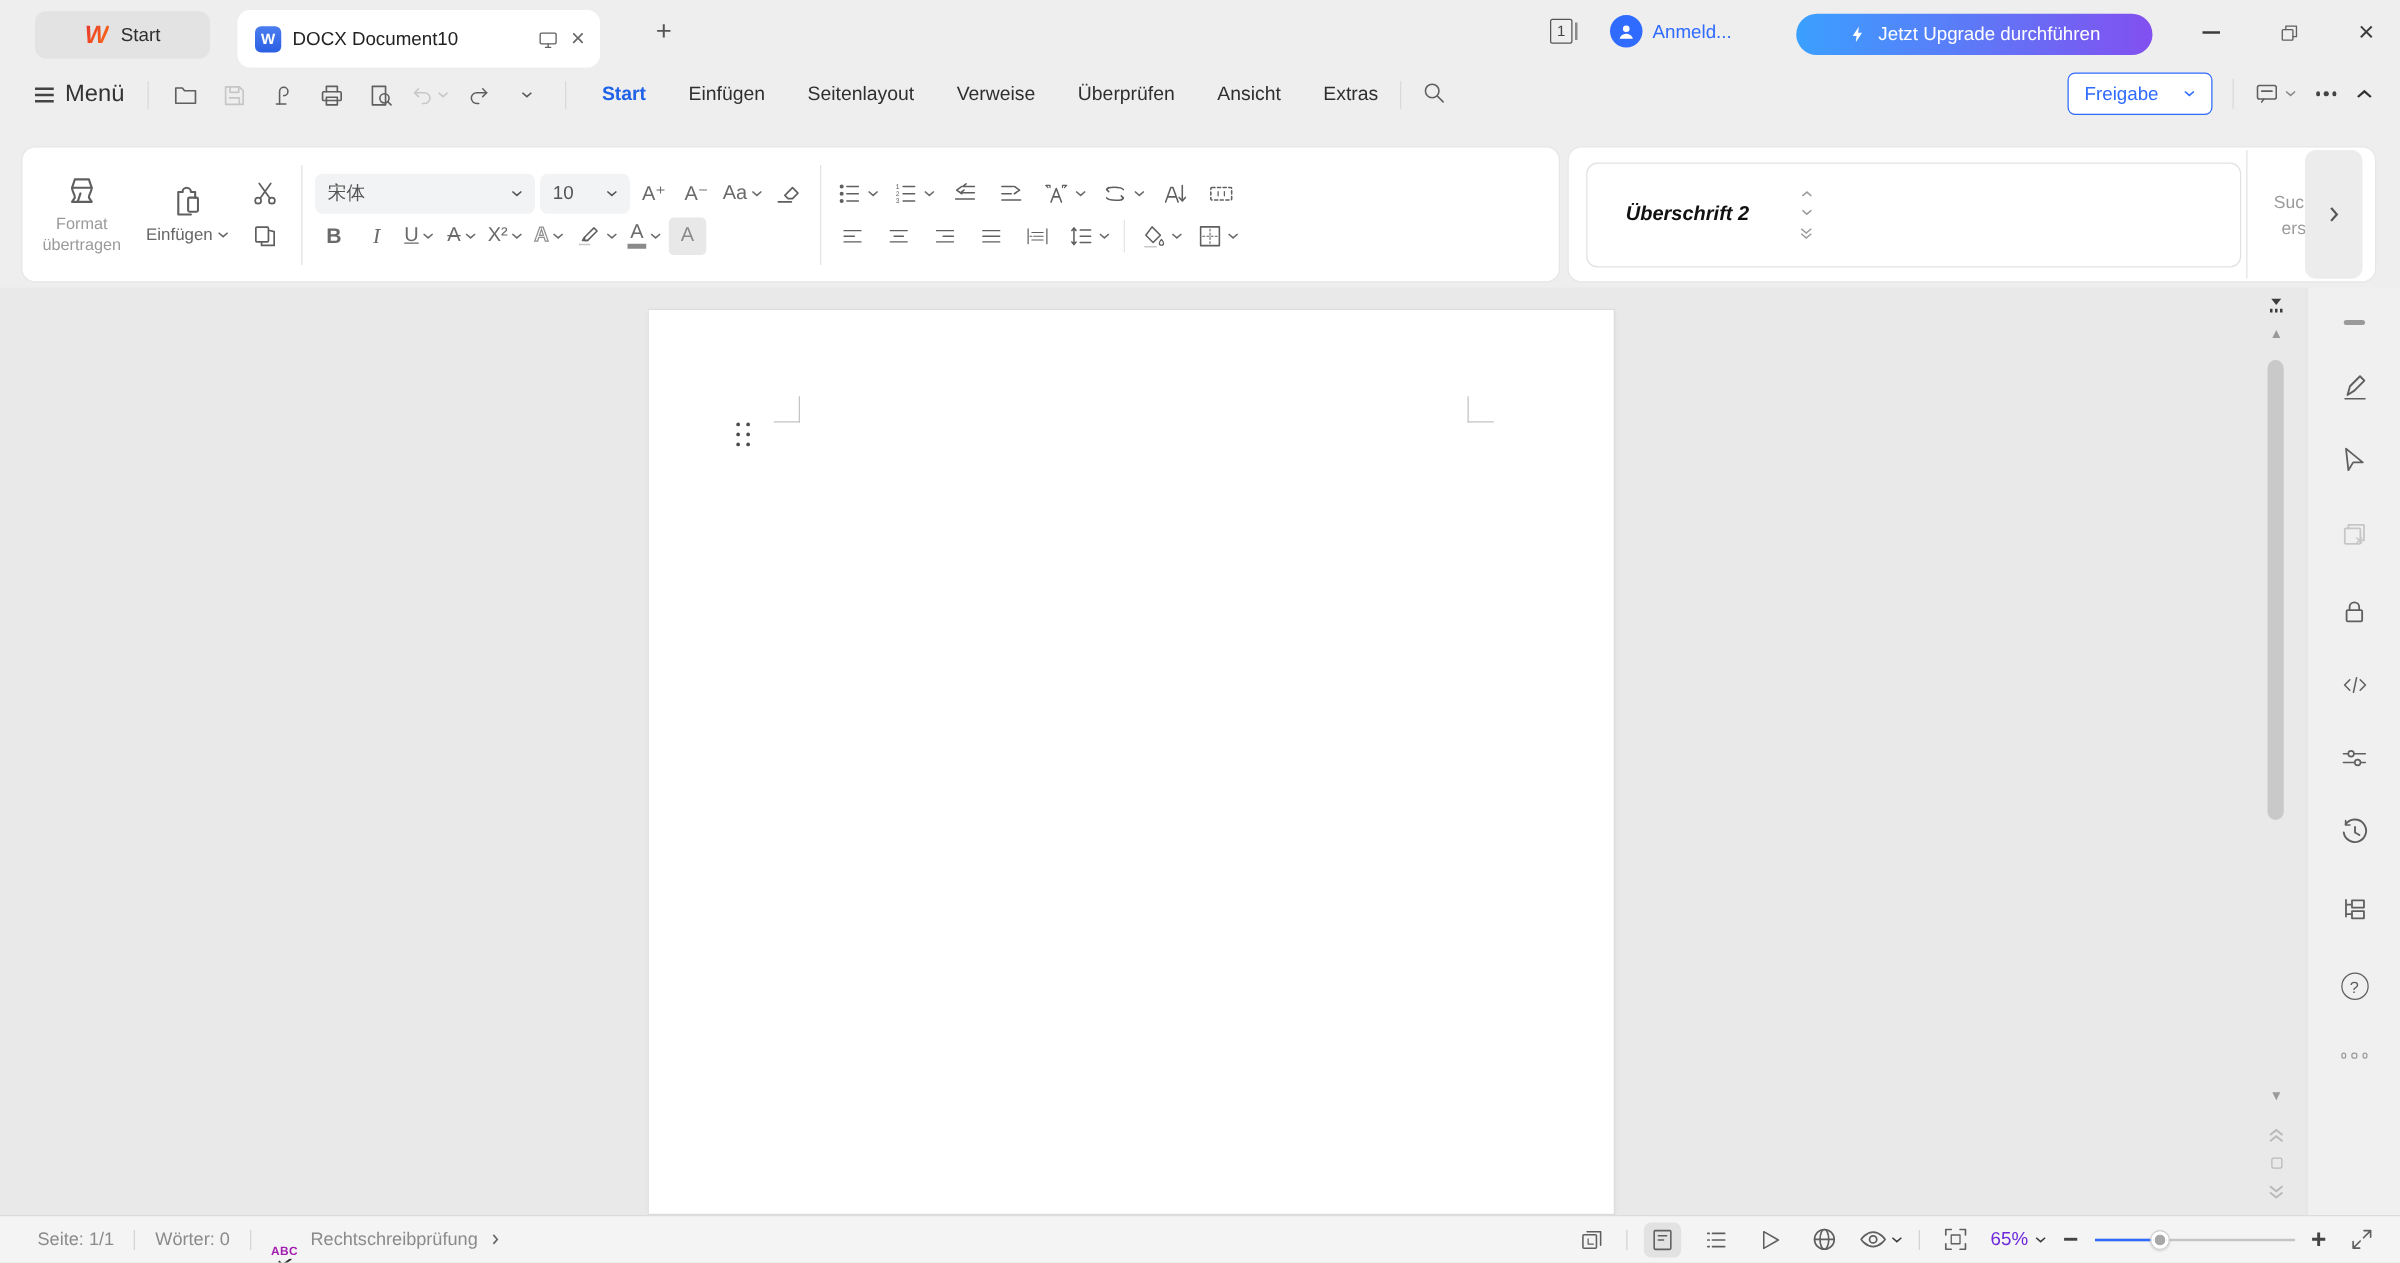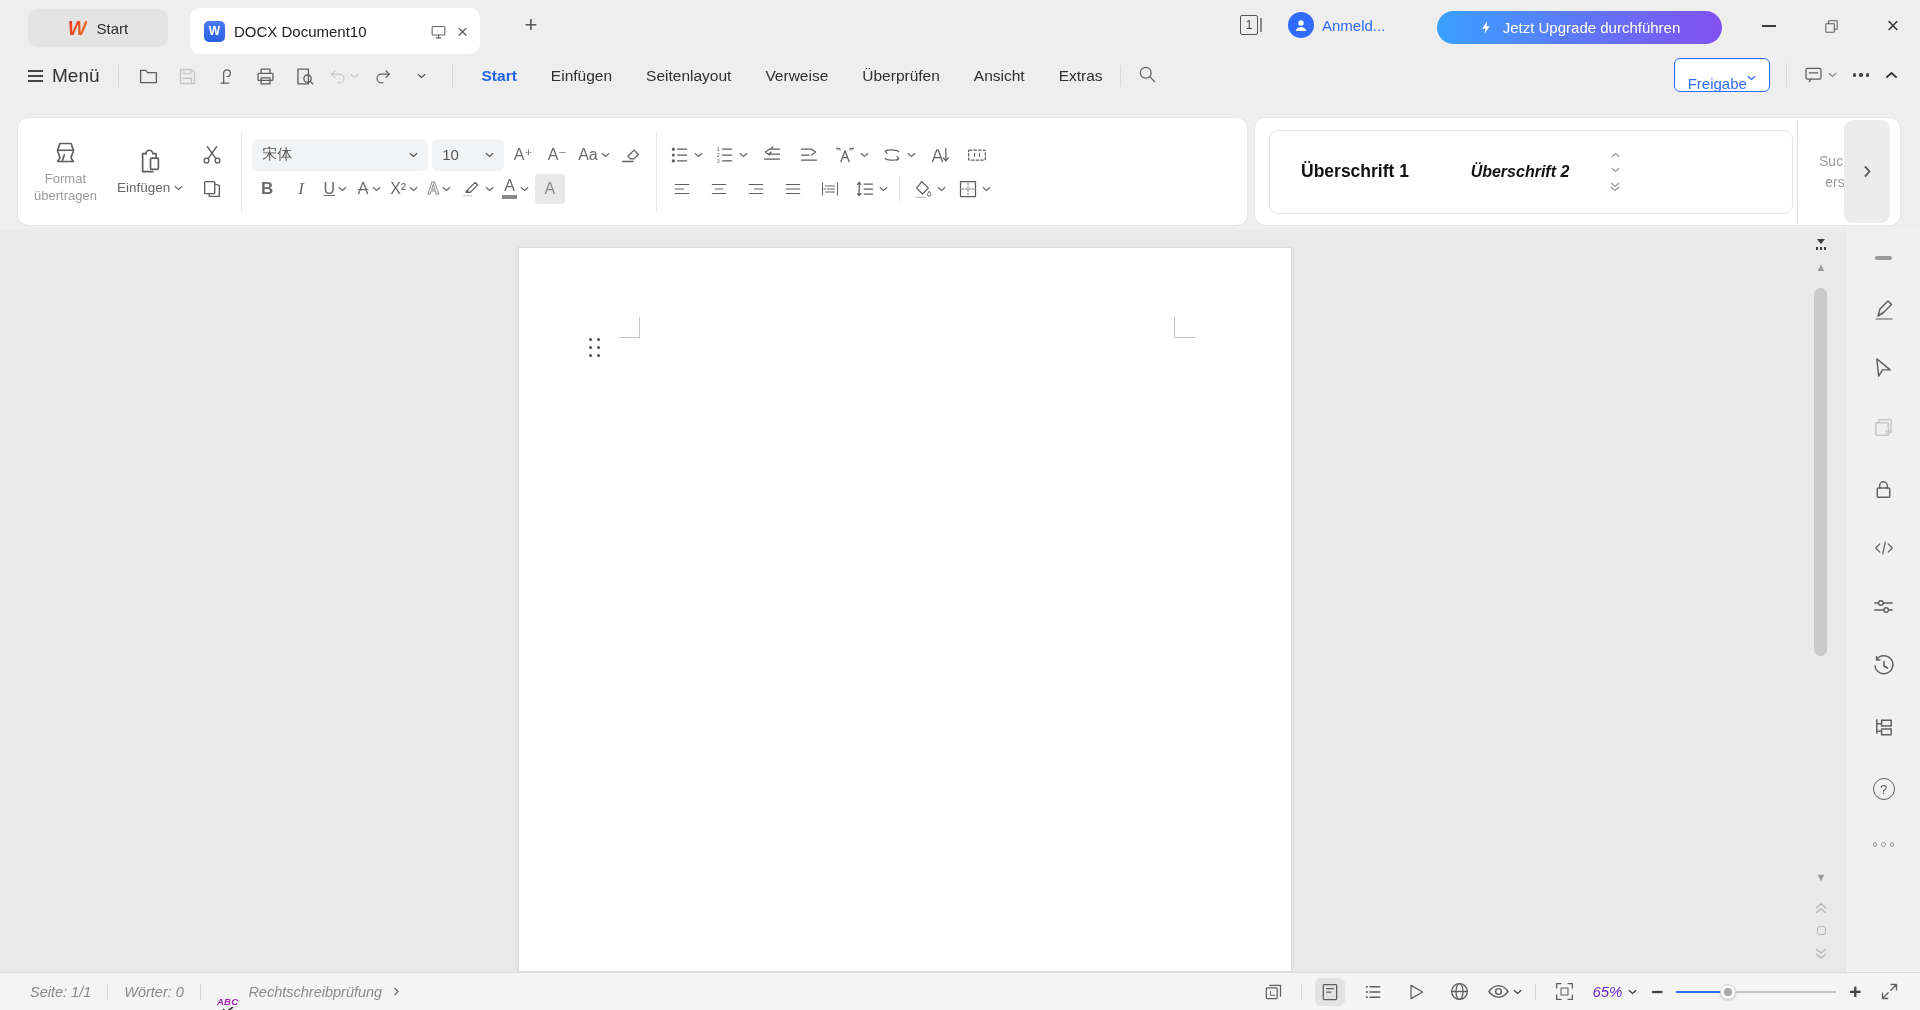--- a/index.html
+++ b/index.html
@@ -42,21 +42,21 @@
   .hamb { display:flex; flex-direction:column; gap:3.5px; }
   .hamb i { width:15px; height:1.6px; background:#444; }
   .menu-btn .lbl { font-size:19px; color:#333; }
   .qat { display:flex; align-items:center; gap:7px; margin:0 14px; }
   .qat .qbtn { width:32px; height:30px; display:flex; align-items:center; justify-content:center; gap:2px; }
   .mtabs { display:flex; align-items:center; gap:0; margin-left:12px; }
   .mtab { font-size:15.5px; color:#2f2f2f; padding:6px 17px; white-space:nowrap; }
   .mtab.active { color:#2063e8; font-weight:bold; }
   .msearch { margin-left:16px; }
   .menubar-right { position:absolute; right:22px; top:58px; display:flex; align-items:center; gap:16px; }
-  .share-btn { border:1.5px solid #2f6bff; border-radius:6px; color:#2f6bff; font-size:15px; height:32px; padding:16px 13px; display:flex; align-items:flex-start; gap:0; background:#fff; }
+  .share-btn { border:1.5px solid #2f6bff; border-radius:6px; color:#2f6bff; font-size:15px; height:32px; padding:16px 13px; display:flex; align-items:center; gap:20px; background:#fff; }
   .cmt { display:flex; align-items:center; gap:4px; color:#8a8a8a; }
   .dots3 { display:flex; gap:3px; align-items:center; }
   .dots3 i { width:3.4px; height:3.4px; border-radius:50%; background:#444; }
 
   
   .ribbon { position:absolute; left:0; top:102px; width:1920px; height:128px; }
   .panel { position:absolute; top:16px; height:107px; background:#fff; border-radius:10px; box-shadow:0 0 0 1px rgba(0,0,0,0.03); }
   .panel.main { left:18px; width:1229px; display:flex; align-items:stretch; padding:8px 6px; }
   .panel.styles { left:1255px; width:645px; display:flex; align-items:center; }
   .bigbtn { display:flex; flex-direction:column; align-items:center; justify-content:center; gap:5px; padding:0 10px; }
@@ -107,21 +107,21 @@
 
   
   .rail { position:absolute; right:0; top:230px; width:75px; height:742px; background:#f0f0f0; border-left:1px solid #e2e2e2; }
   .rail .ritem { position:absolute; left:0; width:75px; display:flex; justify-content:center; }
   .dashbar { width:17px; height:3.5px; background:#9a9a9a; border-radius:2px; }
   .help-c { width:22px; height:22px; border:1.5px solid #5f5f5f; border-radius:50%; display:flex; align-items:center; justify-content:center; font-size:13px; color:#5f5f5f; }
   .rdots { display:flex; gap:4px; }
   .rdots i { width:4.5px; height:4.5px; border:1.3px solid #9a9a9a; border-radius:50%; }
 
   
-  .statusbar { position:absolute; left:0; top:972px; width:1920px; height:38px; background:#f4f4f4; border-top:1px solid #dcdcdc; display:flex; align-items:center; font-size:14.5px; color:#8a8a8a;font-style:italic; }
+  .statusbar { position:absolute; left:0; top:972px; width:1920px; height:38px; background:#f4f4f4; border-top:1px solid #dcdcdc; display:flex; align-items:center; font-size:14.5px; color:#8a8a8a; }
   .statusbar .vdiv { height:16px; background:#d4d4d4; }
   .sb-left { display:flex; align-items:center; gap:16px; margin-left:30px; }
   .abc { display:flex; flex-direction:column; align-items:center; line-height:1; color:#a21caf;margin-top:27px; }
   .abc .t { font-size:9.5px; font-weight:bold; letter-spacing:.3px; }
   .spell { display:flex; align-items:center; gap:10px; color:#8a8a8a; }
   .sb-right { position:absolute; right:16px; display:flex; align-items:center; gap:13px; }
   .sbtn { min-width:30px; height:28px; display:flex; align-items:center; justify-content:center; gap:3px; color:#555; border-radius:6px; }
   .sbtn.sel { background:#e2e2e2; }
   .zoomtxt { font-size:15px; color:#6d28d9; display:flex; align-items:center; gap:6px; }
   .zslider { width:160px; height:16px; position:relative; display:flex; align-items:center; }
@@ -532,21 +532,20 @@
           <svg class="chev" viewBox="0 0 10 6">
               <path d="M1 1l4 3.5L9 1"></path>
             </svg>
         </span>
       </div>
     </div>
   </div>
 
   <div class="panel styles">
     <div class="gallery">
-      <div class="style-item h1">Überschrift 1</div>
       <div class="style-item h2">Überschrift 2</div>
       <div class="gal-arrows">
         <svg class="chev up" viewBox="0 0 10 6">
             <path d="M1 1l4 3.5L9 1"></path>
           </svg>
         <svg class="chev" viewBox="0 0 10 6">
             <path d="M1 1l4 3.5L9 1"></path>
           </svg>
         <svg width="10" height="10" viewBox="0 0 10 10" style="color:#9a9a9a">
             <path d="M1 1l4 3.5L9 1M1 5l4 3.5L9 5" fill="none" stroke="currentColor" stroke-width="1.2"></path>

